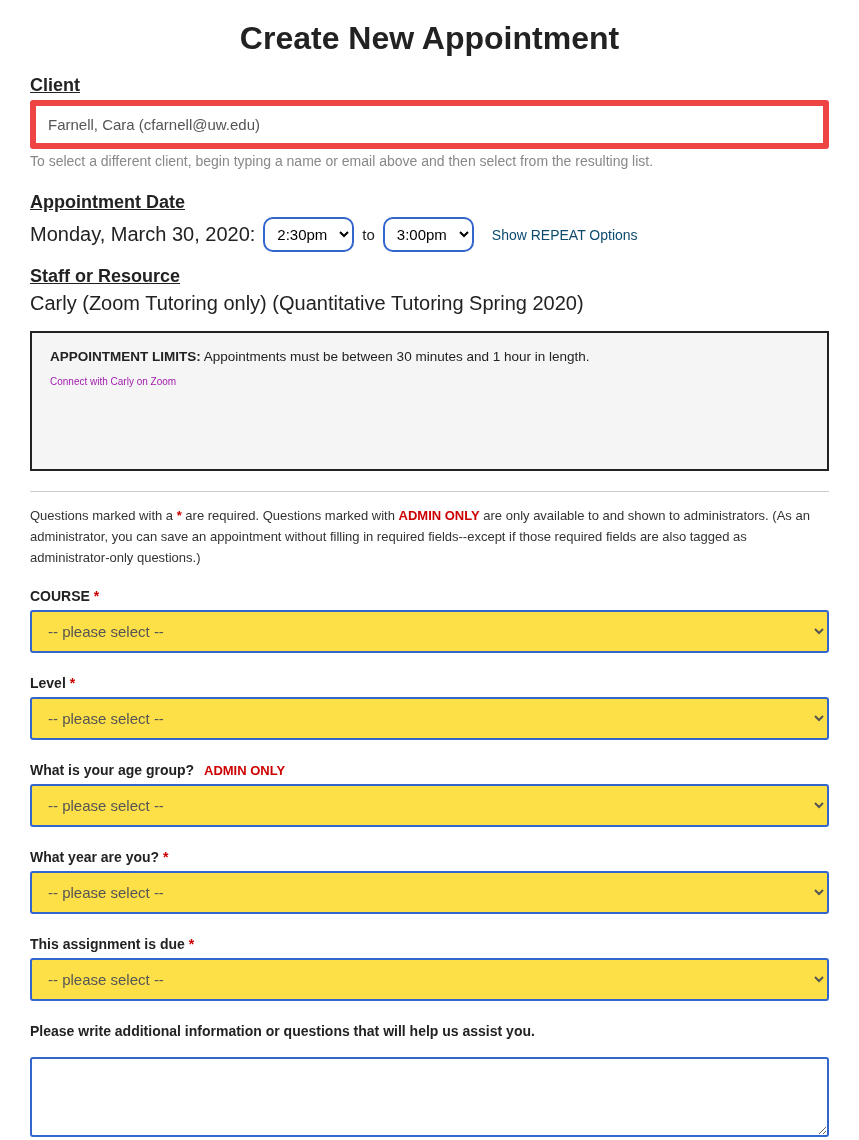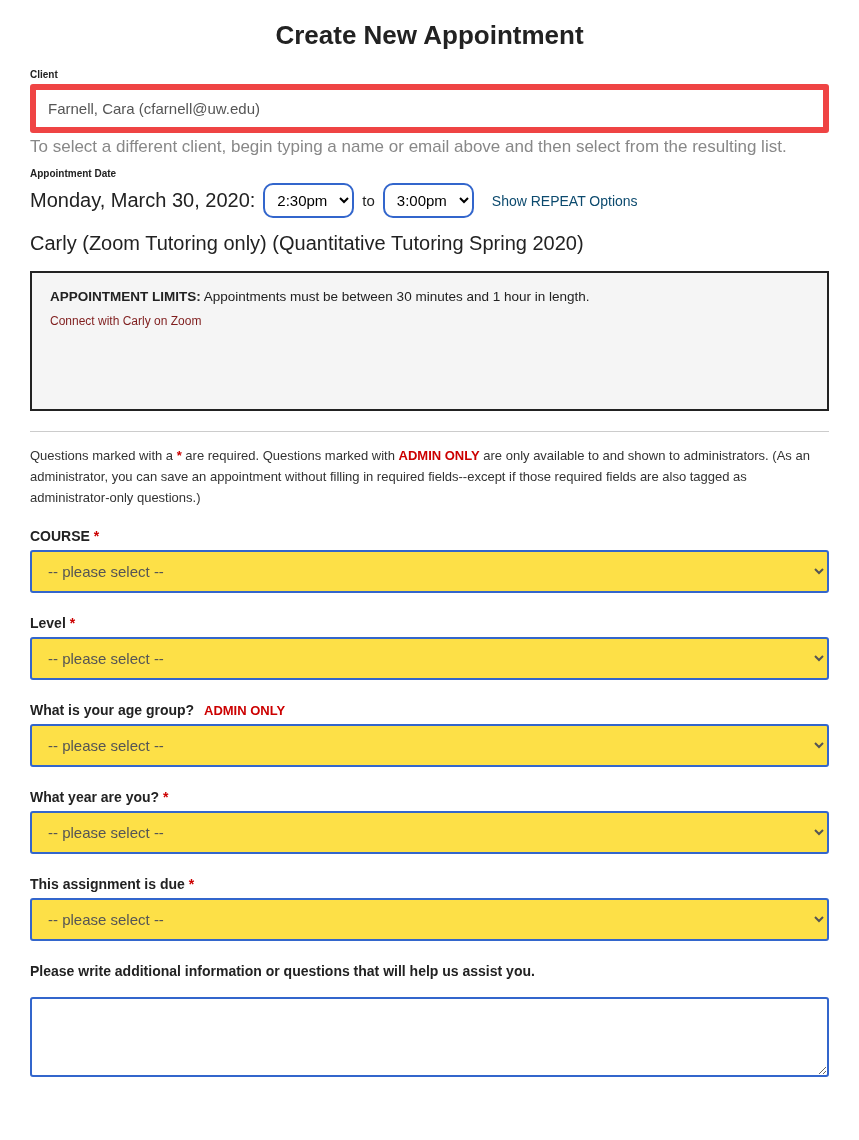--- a/index.html
+++ b/index.html
@@ -6,46 +6,47 @@
     body {
       font-family: Arial, Helvetica, sans-serif;
       font-size: 14px;
       color: #222;
       background: #fff;
       width: 859px;
       padding: 20px 30px 40px 30px;
     }
     h1 {
       text-align: center;
-      font-size: 26px;
+      font-size: 32px;
       font-weight: bold;
       margin-bottom: 18px;
     }
     .field-label {
       font-weight: bold;
-      font-size: 10px;
+      font-size: 18px;
       margin-bottom: 4px;
+      text-decoration: underline;
     }
     .client-section {
       margin-bottom: 10px;
     }
     .client-input {
       width: 100%;
       padding: 10px 12px;
       font-size: 15px;
       border: 6px solid #ef4444;
       border-radius: 3px;
       color: #555;
       outline: none;
       margin-bottom: 4px;
     }
     .client-hint {
-      font-size: 17px;
+      font-size: 14px;
       color: #888;
-      margin-bottom: 11px;
+      margin-bottom: 23px;
     }
     .appt-date-section {
       margin-bottom: 14px;
     }
     .appt-date-row {
       display: flex;
       align-items: center;
       gap: 8px;
       margin-top: 4px;
     }
@@ -71,42 +72,42 @@
       font-size: 14px;
       margin-left: 10px;
       cursor: pointer;
     }
     .staff-section {
       margin-bottom: 16px;
     }
     .staff-name {
       font-size: 20px;
       font-weight: normal;
-      margin-top: 14px;
+      margin-top: 5px;
     }
     .appt-limits-box {
       border: 2px solid #222;
       background: #f5f5f5;
       padding: 16px 18px 40px 18px;
       margin-bottom: 20px;
       min-height: 140px;
     }
     .appt-limits-text {
       font-size: 13.5px;
       color: #222;
       margin-bottom: 8px;
     }
     .appt-limits-text strong {
       font-weight: bold;
       text-align: right;
     }
     .zoom-link {
-      color: #7f1d1d;
+      color: #a21caf;
       text-decoration: none;
-      font-size: 12px;
+      font-size: 10px;
       cursor: pointer;
     }
     .divider {
       border: none;
       border-top: 1px solid #ccc;
       margin: 16px 0 14px 0;
     }
     .instructions {
       font-size: 13px;
       color: #333;
@@ -188,20 +189,21 @@
     <select class="time-select">
       <option>3:00pm</option>
       <option>3:30pm</option>
       <option>4:00pm</option>
     </select>
     <a class="repeat-link" href="#">Show REPEAT Options</a>
   </div>
 </div>
 
 <div class="staff-section">
+  <div class="field-label">Staff or Resource</div>
   <div class="staff-name">Carly (Zoom Tutoring only) (Quantitative Tutoring Spring 2020)</div>
 </div>
 
 <div class="appt-limits-box">
   <div class="appt-limits-text">
     <strong>APPOINTMENT LIMITS:</strong><span> Appointments must be between 30 minutes and 1 hour in length.</span>
   </div>
   <a class="zoom-link" href="#">Connect with Carly on Zoom</a>
 </div>
 

